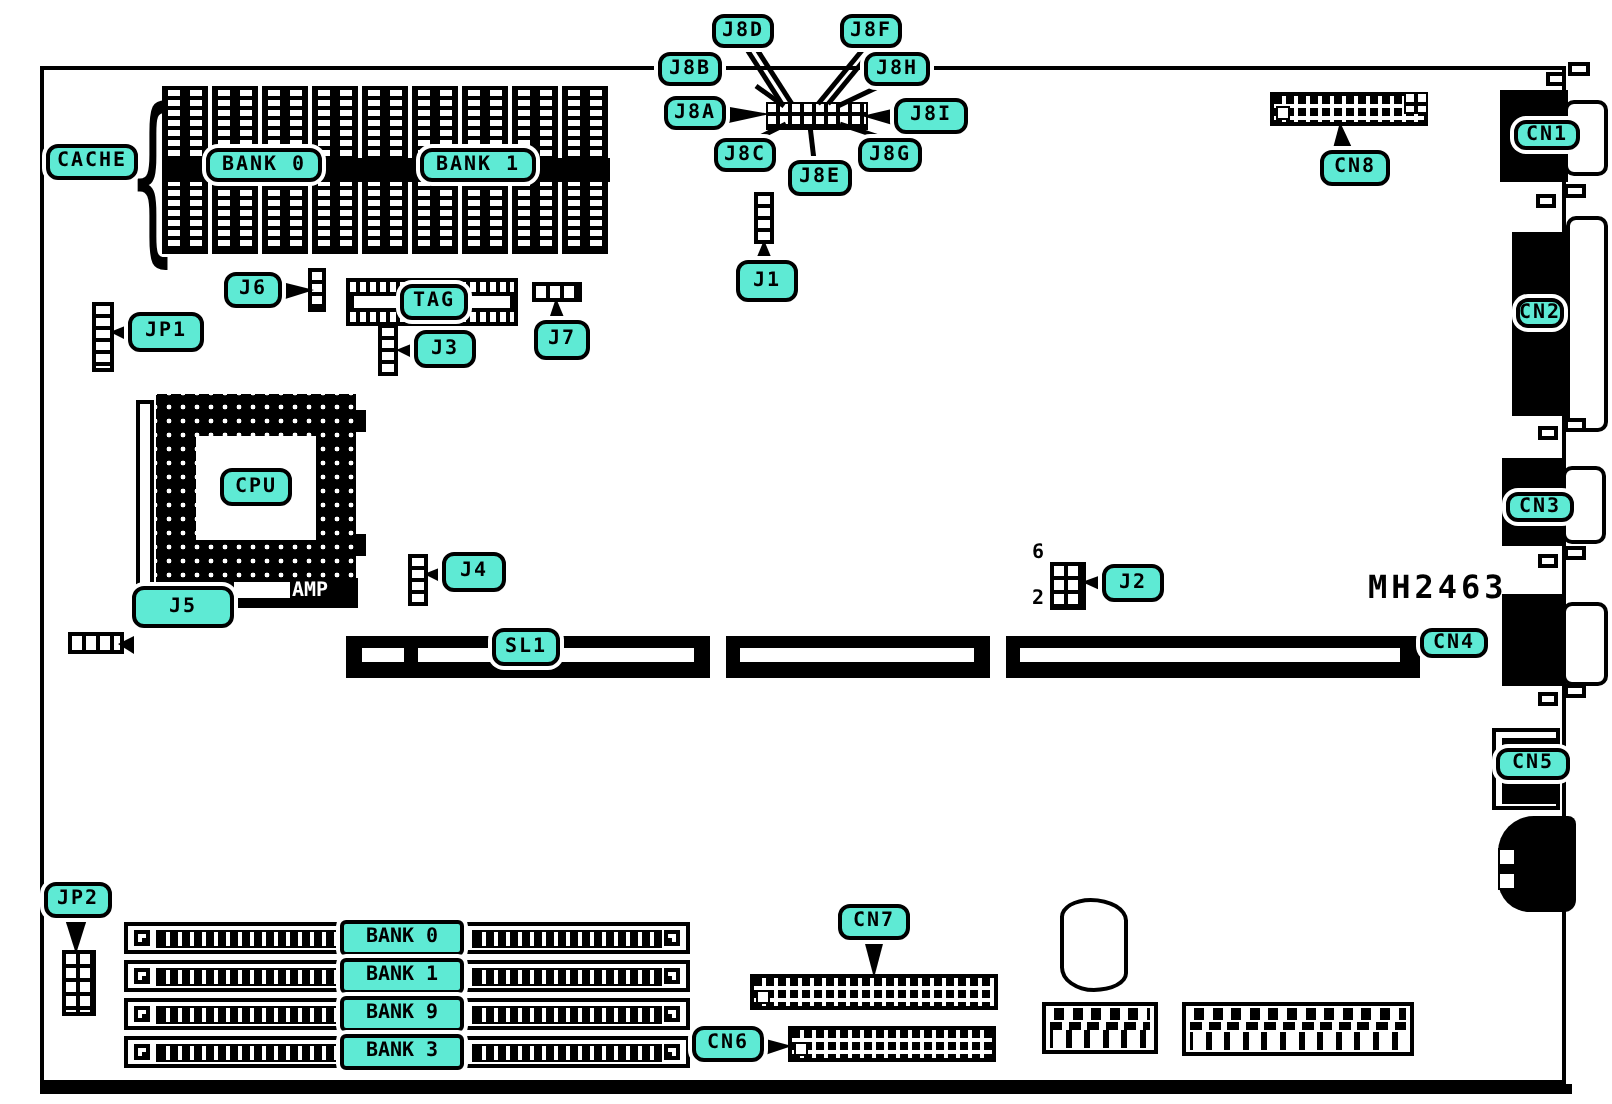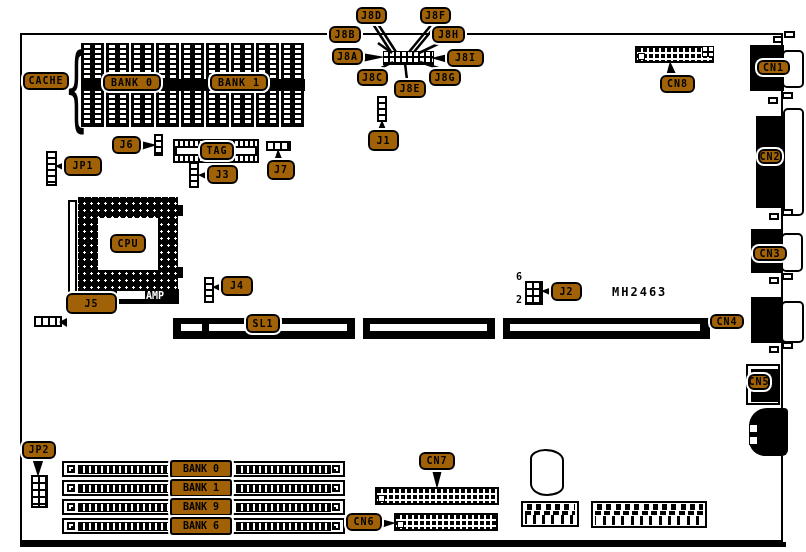--- a/index.html
+++ b/index.html
@@ -2,21 +2,21 @@
 <html><head>
 <meta charset="utf-8">
 <style>
   html,body { margin:0; padding:0; background:#fff; }
   #stage { position:relative; width:806px; height:552px; background:#fff; overflow:hidden;
            font-family:"DejaVu Sans Mono", "Liberation Mono", monospace; color:#000; }
   .abs { position:absolute; }
   .board { left:20px; top:33px; width:763px; height:509px; border:2px solid #000; box-sizing:border-box; }
   .bedge { left:20px; top:542px; width:766px; height:5px; background:#000; z-index:2; }
 
-  .lbl { position:absolute; background:#a16207; border:2px solid #000; border-radius:6px;
+  .lbl { position:absolute; background:#5eead4; border:2px solid #000; border-radius:6px;
          box-sizing:border-box; display:flex; align-items:center; justify-content:center;
          font-size:10px; font-weight:bold; letter-spacing:1px; white-space:nowrap;
          box-shadow:0 0 0 2px #fff; z-index:6; line-height:1; }
   .lbl.sq { border-radius:3px; letter-spacing:0px; }
 
   .txt { position:absolute; font-weight:bold; z-index:6; line-height:1; }
 
   
   .cchip { position:absolute; top:43px; width:23px; height:84px; background:#000; z-index:2; }
   .cchip::before, .cchip::after { content:""; position:absolute; top:2px; bottom:2px; width:6px;
@@ -168,21 +168,21 @@
     <div class="stripe" style="left:7px;width:117px"></div>
   </div>
   <div class="slot" style="left:503px;top:318px;width:207px;height:21px">
     <div class="stripe" style="left:7px;width:190px"></div>
   </div>
 
   <div class="jgrid" style="left:525px;top:281px;width:18px;height:24px"></div>
   <div class="txt" style="left:516px;top:272px;font-size:10px">6</div>
   <div class="txt" style="left:516px;top:295px;font-size:10px">2</div>
   <div class="lbl" style="left:551px;top:282px;width:31px;height:19px">J2</div>
-  <div class="txt" style="left:612px;top:286px;font-size:12px;letter-spacing:2px">MH2463</div>
+  <div class="txt" style="left:684px;top:286px;font-size:16px;letter-spacing:2px">MH2463</div>
 
   <div class="j8blk" style="left:383px;top:51px;width:51px;height:14px"></div>
   <div class="lbl" style="left:356px;top:7px;width:31px;height:17px">J8D</div>
   <div class="lbl" style="left:420px;top:7px;width:31px;height:17px">J8F</div>
   <div class="lbl" style="left:329px;top:26px;width:32px;height:17px">J8B</div>
   <div class="lbl" style="left:432px;top:26px;width:33px;height:17px">J8H</div>
   <div class="lbl" style="left:332px;top:48px;width:31px;height:17px">J8A</div>
   <div class="lbl" style="left:447px;top:49px;width:37px;height:18px">J8I</div>
   <div class="lbl" style="left:357px;top:69px;width:31px;height:17px">J8C</div>
   <div class="lbl" style="left:429px;top:69px;width:32px;height:17px">J8G</div>
@@ -218,21 +218,21 @@
   <div class="tab" style="left:769px;top:277px;width:10px;height:7px"></div>
   <div class="tab" style="left:782px;top:273px;width:11px;height:7px"></div>
   <div class="dsub" style="left:781px;top:301px;width:23px;height:42px"></div>
   <div class="cnblk" style="left:751px;top:297px;width:32px;height:46px"></div>
   <div class="lbl" style="left:710px;top:314px;width:34px;height:15px">CN4</div>
 
   <div class="tab" style="left:769px;top:346px;width:10px;height:7px"></div>
   <div class="tab" style="left:782px;top:342px;width:11px;height:7px"></div>
   <div class="cn5out" style="left:746px;top:364px;width:34px;height:41px"></div>
   <div class="cnblk" style="left:751px;top:369px;width:29px;height:33px"></div>
-  <div class="lbl" style="left:748px;top:374px;width:22px;height:16px">CN5</div>
+  <div class="lbl" style="left:748px;top:374px;width:37px;height:16px">CN5</div>
 
   <div class="din" style="left:749px;top:408px;width:39px;height:48px"></div>
   <div class="dintab" style="left:749px;top:424px"></div>
   <div class="dintab" style="left:749px;top:436px"></div>
 
   <div class="lbl" style="left:22px;top:441px;width:34px;height:18px">JP2</div>
   <div class="jgrid" style="left:31px;top:475px;width:17px;height:33px"></div>
 
   <div class="simm" style="top:461px">
     <div class="clip clipL"></div>
@@ -254,21 +254,21 @@
   </div>
   <div class="simm" style="top:518px">
     <div class="clip clipL"></div>
     <div class="tick" style="left:14px;width:92px"></div>
     <div class="tick" style="left:172px;width:93px"></div>
     <div class="clip clipR"></div>
   </div>
   <div class="lbl sq" style="left:170px;top:460px;width:62px;height:18px">BANK 0</div>
   <div class="lbl sq" style="left:170px;top:479px;width:62px;height:18px">BANK 1</div>
   <div class="lbl sq" style="left:170px;top:498px;width:62px;height:18px">BANK 9</div>
-  <div class="lbl sq" style="left:170px;top:517px;width:62px;height:18px">BANK 6</div>
+  <div class="lbl sq" style="left:170px;top:517px;width:62px;height:18px">BANK 3</div>
 
   <div class="lbl" style="left:419px;top:452px;width:36px;height:18px">CN7</div>
   <div class="pinhdr" style="left:375px;top:487px;width:124px;height:18px">
     <div class="pin1"></div>
   </div>
   <div class="lbl" style="left:346px;top:513px;width:36px;height:18px">CN6</div>
   <div class="pinhdr" style="left:394px;top:513px;width:104px;height:18px">
     <div class="pin1"></div>
   </div>
 

